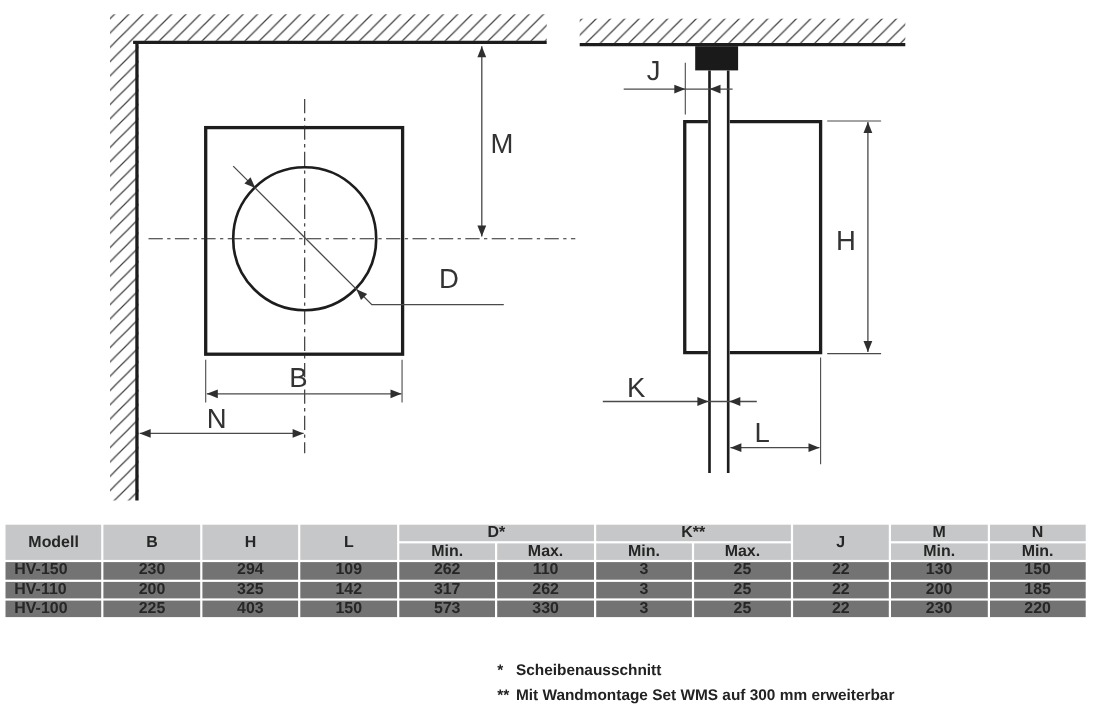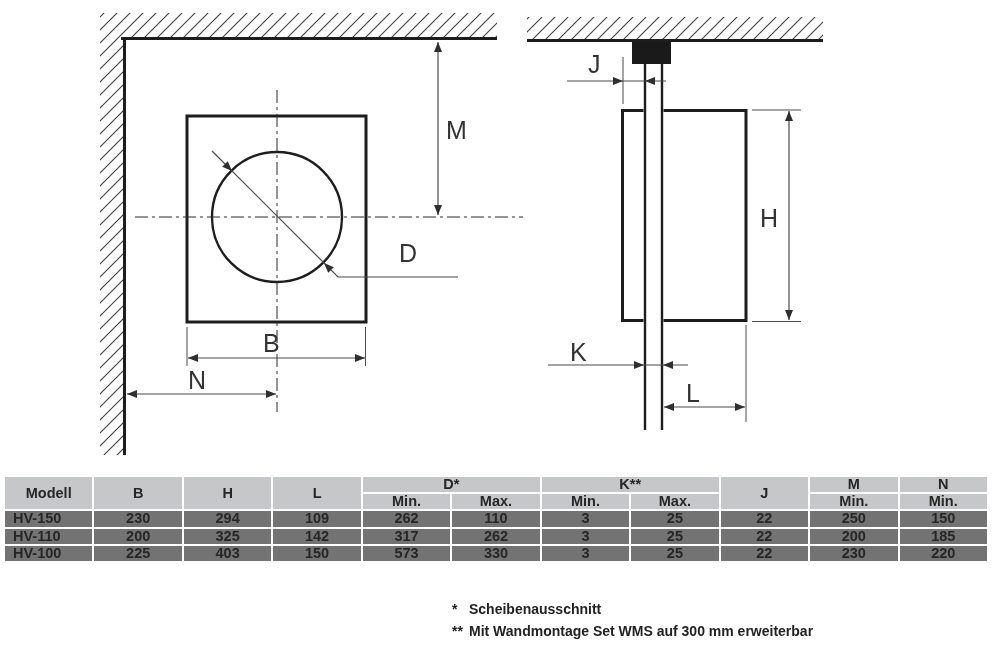--- a/index.html
+++ b/index.html
@@ -164,21 +164,21 @@
       <tr>
         <td class="model-cell">HV-150</td>
         <td>230</td>
         <td>294</td>
         <td>109</td>
         <td>262</td>
         <td>110</td>
         <td>3</td>
         <td>25</td>
         <td>22</td>
-        <td>250</td>
+        <td>130</td>
         <td>150</td>
       </tr>
       <tr>
         <td class="model-cell">HV-110</td>
         <td>200</td>
         <td>325</td>
         <td>142</td>
         <td>317</td>
         <td>262</td>
         <td>3</td>

